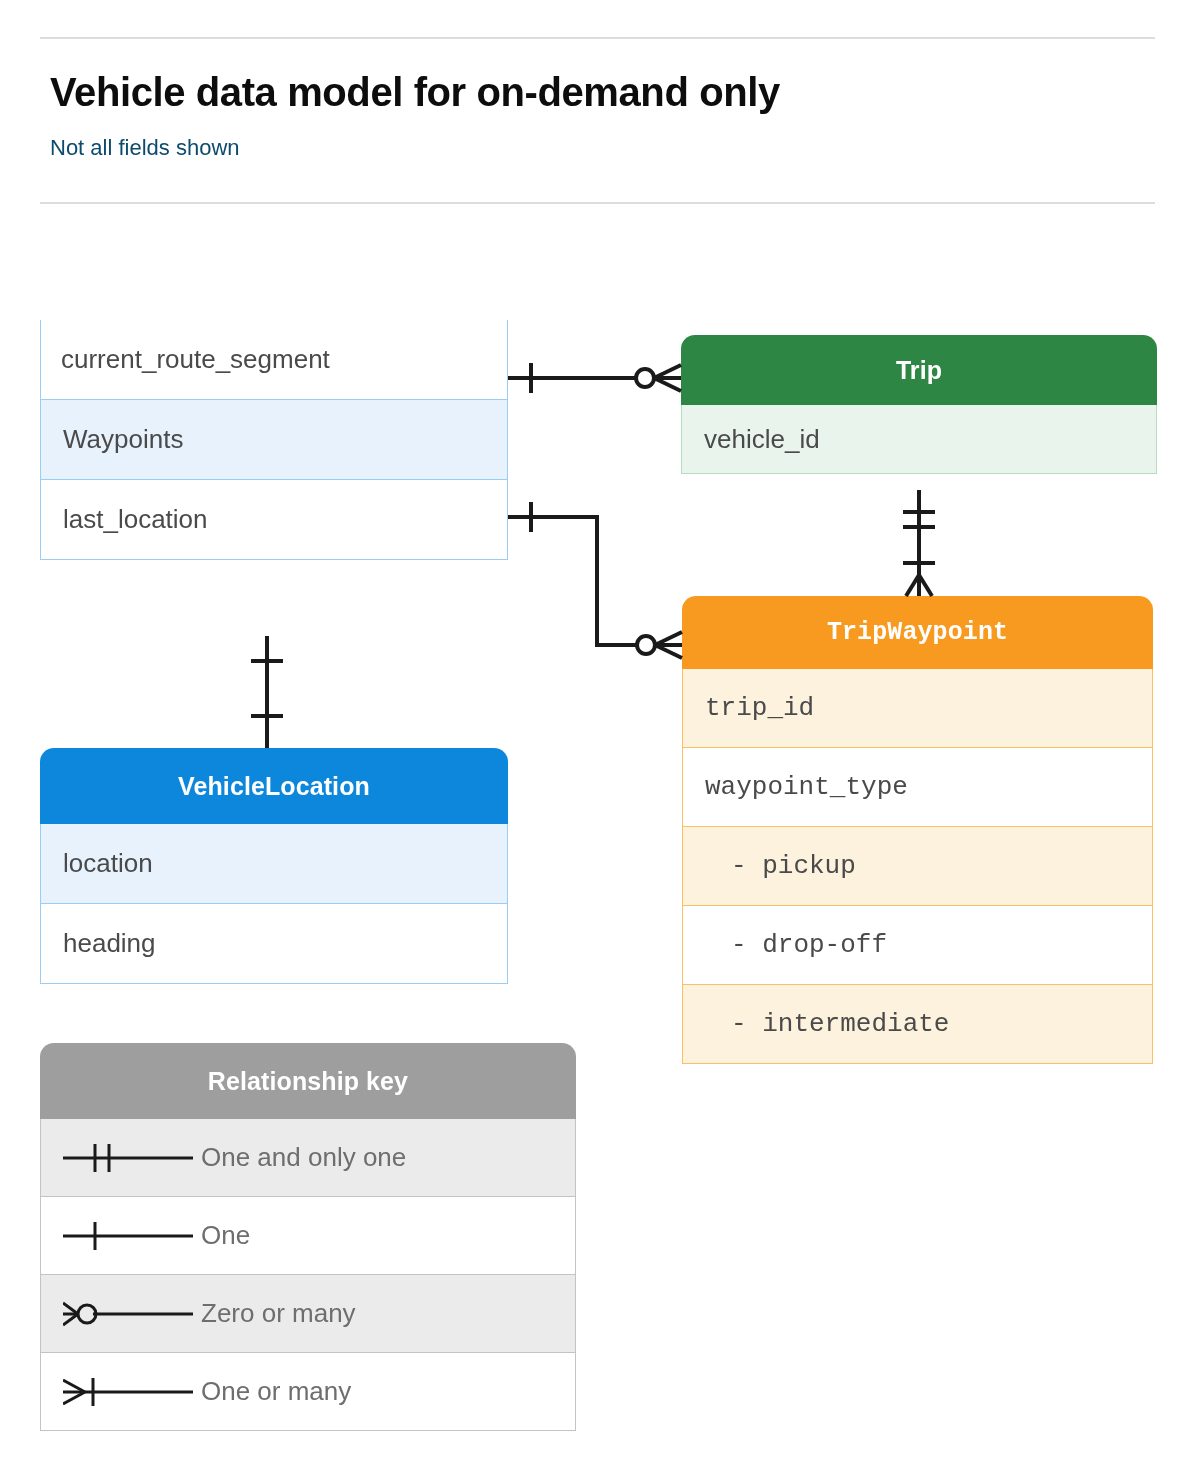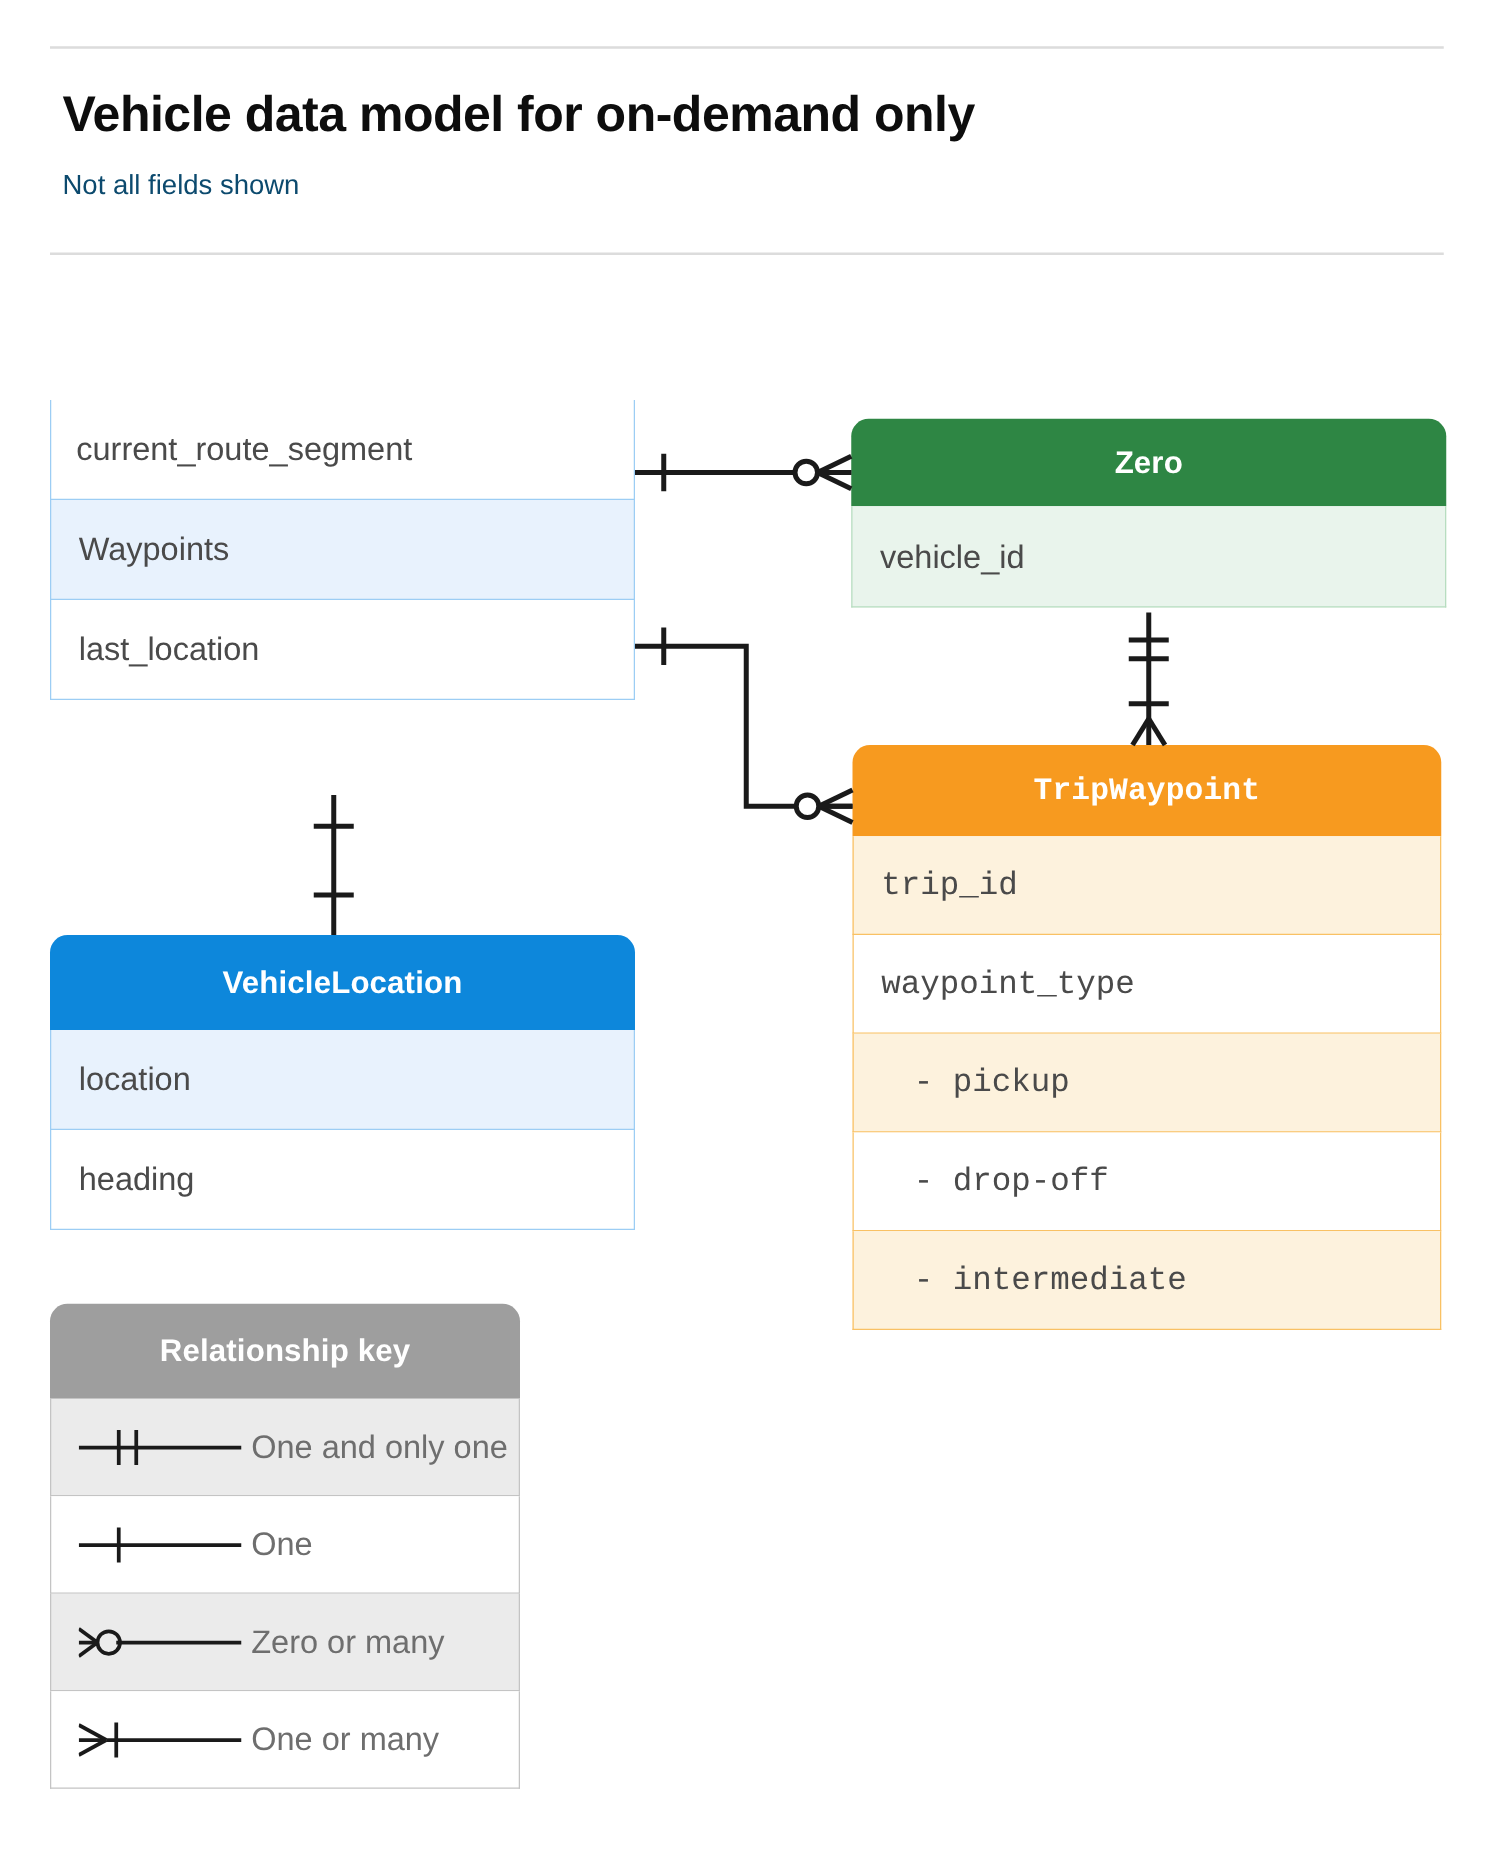--- a/index.html
+++ b/index.html
@@ -143,34 +143,34 @@
   <div class="entity-row row-blue fill-white" style="height:80px;">last_location</div>
 </div>
 
 <div class="entity" style="left:40px; top:748px; width:468px;">
   <div class="entity-header hdr-blue" style="height:76px;">VehicleLocation</div>
   <div class="entity-row row-blue fill-blue" style="height:80px;">location</div>
   <div class="entity-row row-blue fill-white" style="height:80px;">heading</div>
 </div>
 
 <div class="entity" style="left:681px; top:335px; width:476px;">
-  <div class="entity-header hdr-green" style="height:70px;">Zero</div>
-  <div class="entity-row row-green fill-green" style="height:81px;">vehicle_id</div>
+  <div class="entity-header hdr-green" style="height:70px;">Trip</div>
+  <div class="entity-row row-green fill-green" style="height:69px;">vehicle_id</div>
 </div>
 
 <div class="entity" style="left:682px; top:596px; width:471px;font-family:Liberation Mono, monospace;">
   <div class="entity-header hdr-orange" style="height:73px;">TripWaypoint</div>
   <div class="entity-row row-orange fill-cream" style="height:79px;">trip_id</div>
   <div class="entity-row row-orange fill-white" style="height:79px;">waypoint_type</div>
   <div class="entity-row row-orange fill-cream indent" style="height:79px;">-  pickup</div>
   <div class="entity-row row-orange fill-white indent" style="height:79px;">-  drop-off</div>
   <div class="entity-row row-orange fill-cream indent" style="height:79px;">-  intermediate</div>
 </div>
 
-<div class="entity" style="left:40px; top:1043px; width:376px;">
+<div class="entity" style="left:40px; top:1043px; width:536px;">
   <div class="entity-header hdr-gray" style="height:76px;">Relationship key</div>
 
   <div class="legend-row fill-gray" style="height:78px;">
     <span class="legend-symbol">
       <svg width="138" height="40" viewBox="0 0 138 40">
         <line x1="0" y1="20" x2="130" y2="20" stroke="#1a1a1a" stroke-width="3"></line>
         <line x1="32" y1="6" x2="32" y2="34" stroke="#1a1a1a" stroke-width="3"></line>
         <line x1="46" y1="6" x2="46" y2="34" stroke="#1a1a1a" stroke-width="3"></line>
       </svg>
     </span>

